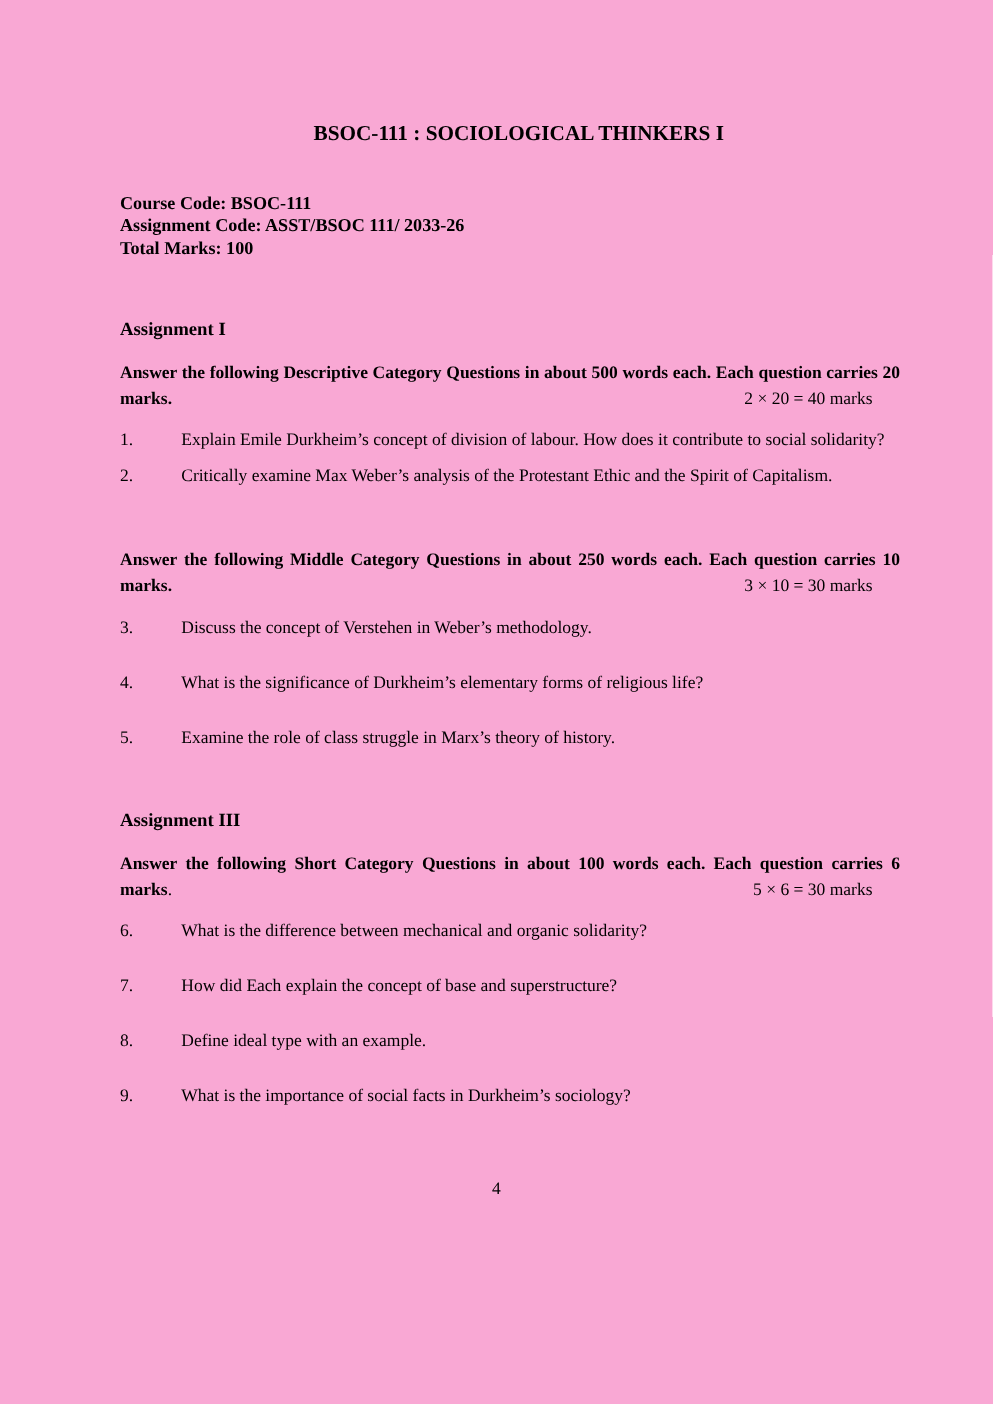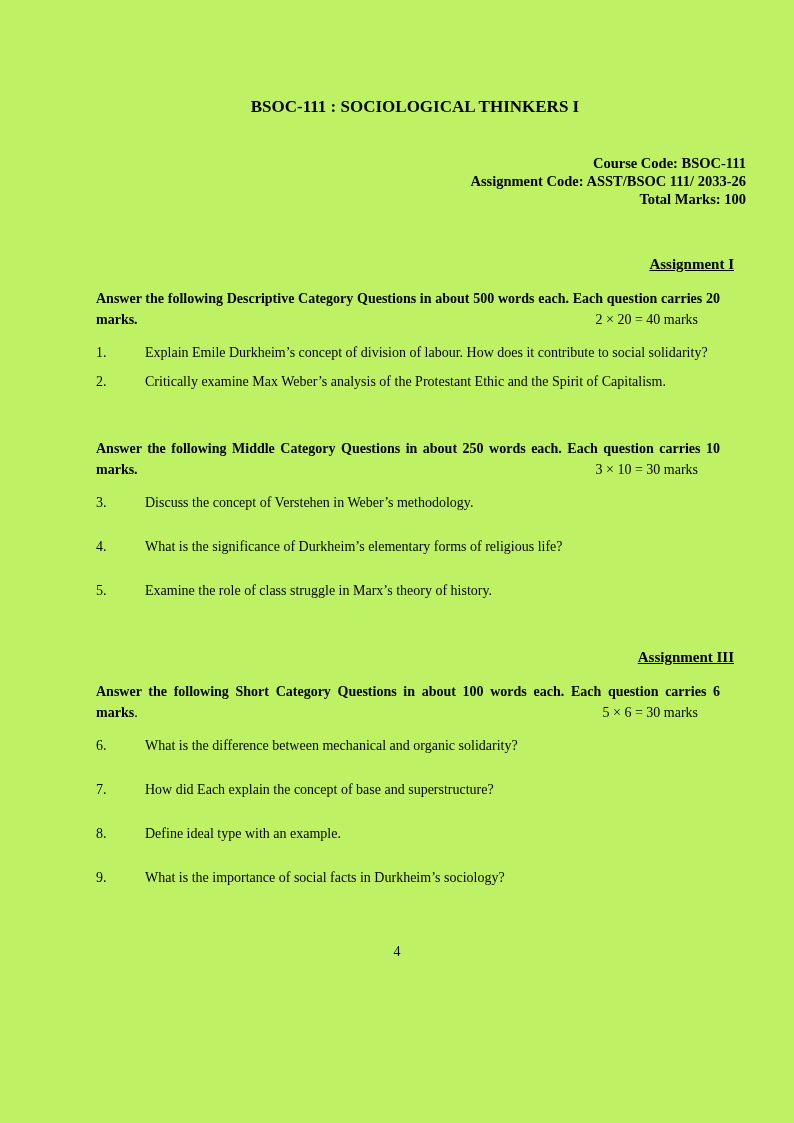--- a/index.html
+++ b/index.html
@@ -1,50 +1,48 @@
 <!DOCTYPE html>
 <html><head>
 <meta charset="utf-8">
 <style>
   html, body { margin: 0; padding: 0; background: #ffffff; }
   .page {
     position: relative;
     width: 794px;
     height: 1123px;
     margin: 0 auto;
-    background: #bef264;
+    background: #f9a8d4;
     color: #000000;
     font-family: "Liberation Serif", "DejaVu Serif", serif;
     font-size: 14px;
     line-height: 21px;
     box-sizing: border-box;
     padding: 96px 60px 0 96px;
     overflow: hidden;
   }
   .doc-title {
     text-align: center;
     font-weight: 700;
     font-size: 17px;
     line-height: 22px;
   }
   .course-info {
     margin-top: 36px;
     margin-right: -12px;
-    text-align: right;
     font-weight: 700;
     font-size: 14.5px;
     line-height: 18px;
   }
   .section { margin-top: 46px; }
   .section-heading {
-    text-align: right;
+    text-align: left;
     font-weight: 700;
     font-size: 15px;
     line-height: 21px;
-    text-decoration: underline;
   }
   .instruction {
     position: relative;
     margin-top: 13px;
     font-weight: 700;
     text-align: justify;
     padding-right: 14px;
   }
   .instruction .suffix { font-weight: 400; }
   .marks-formula {

